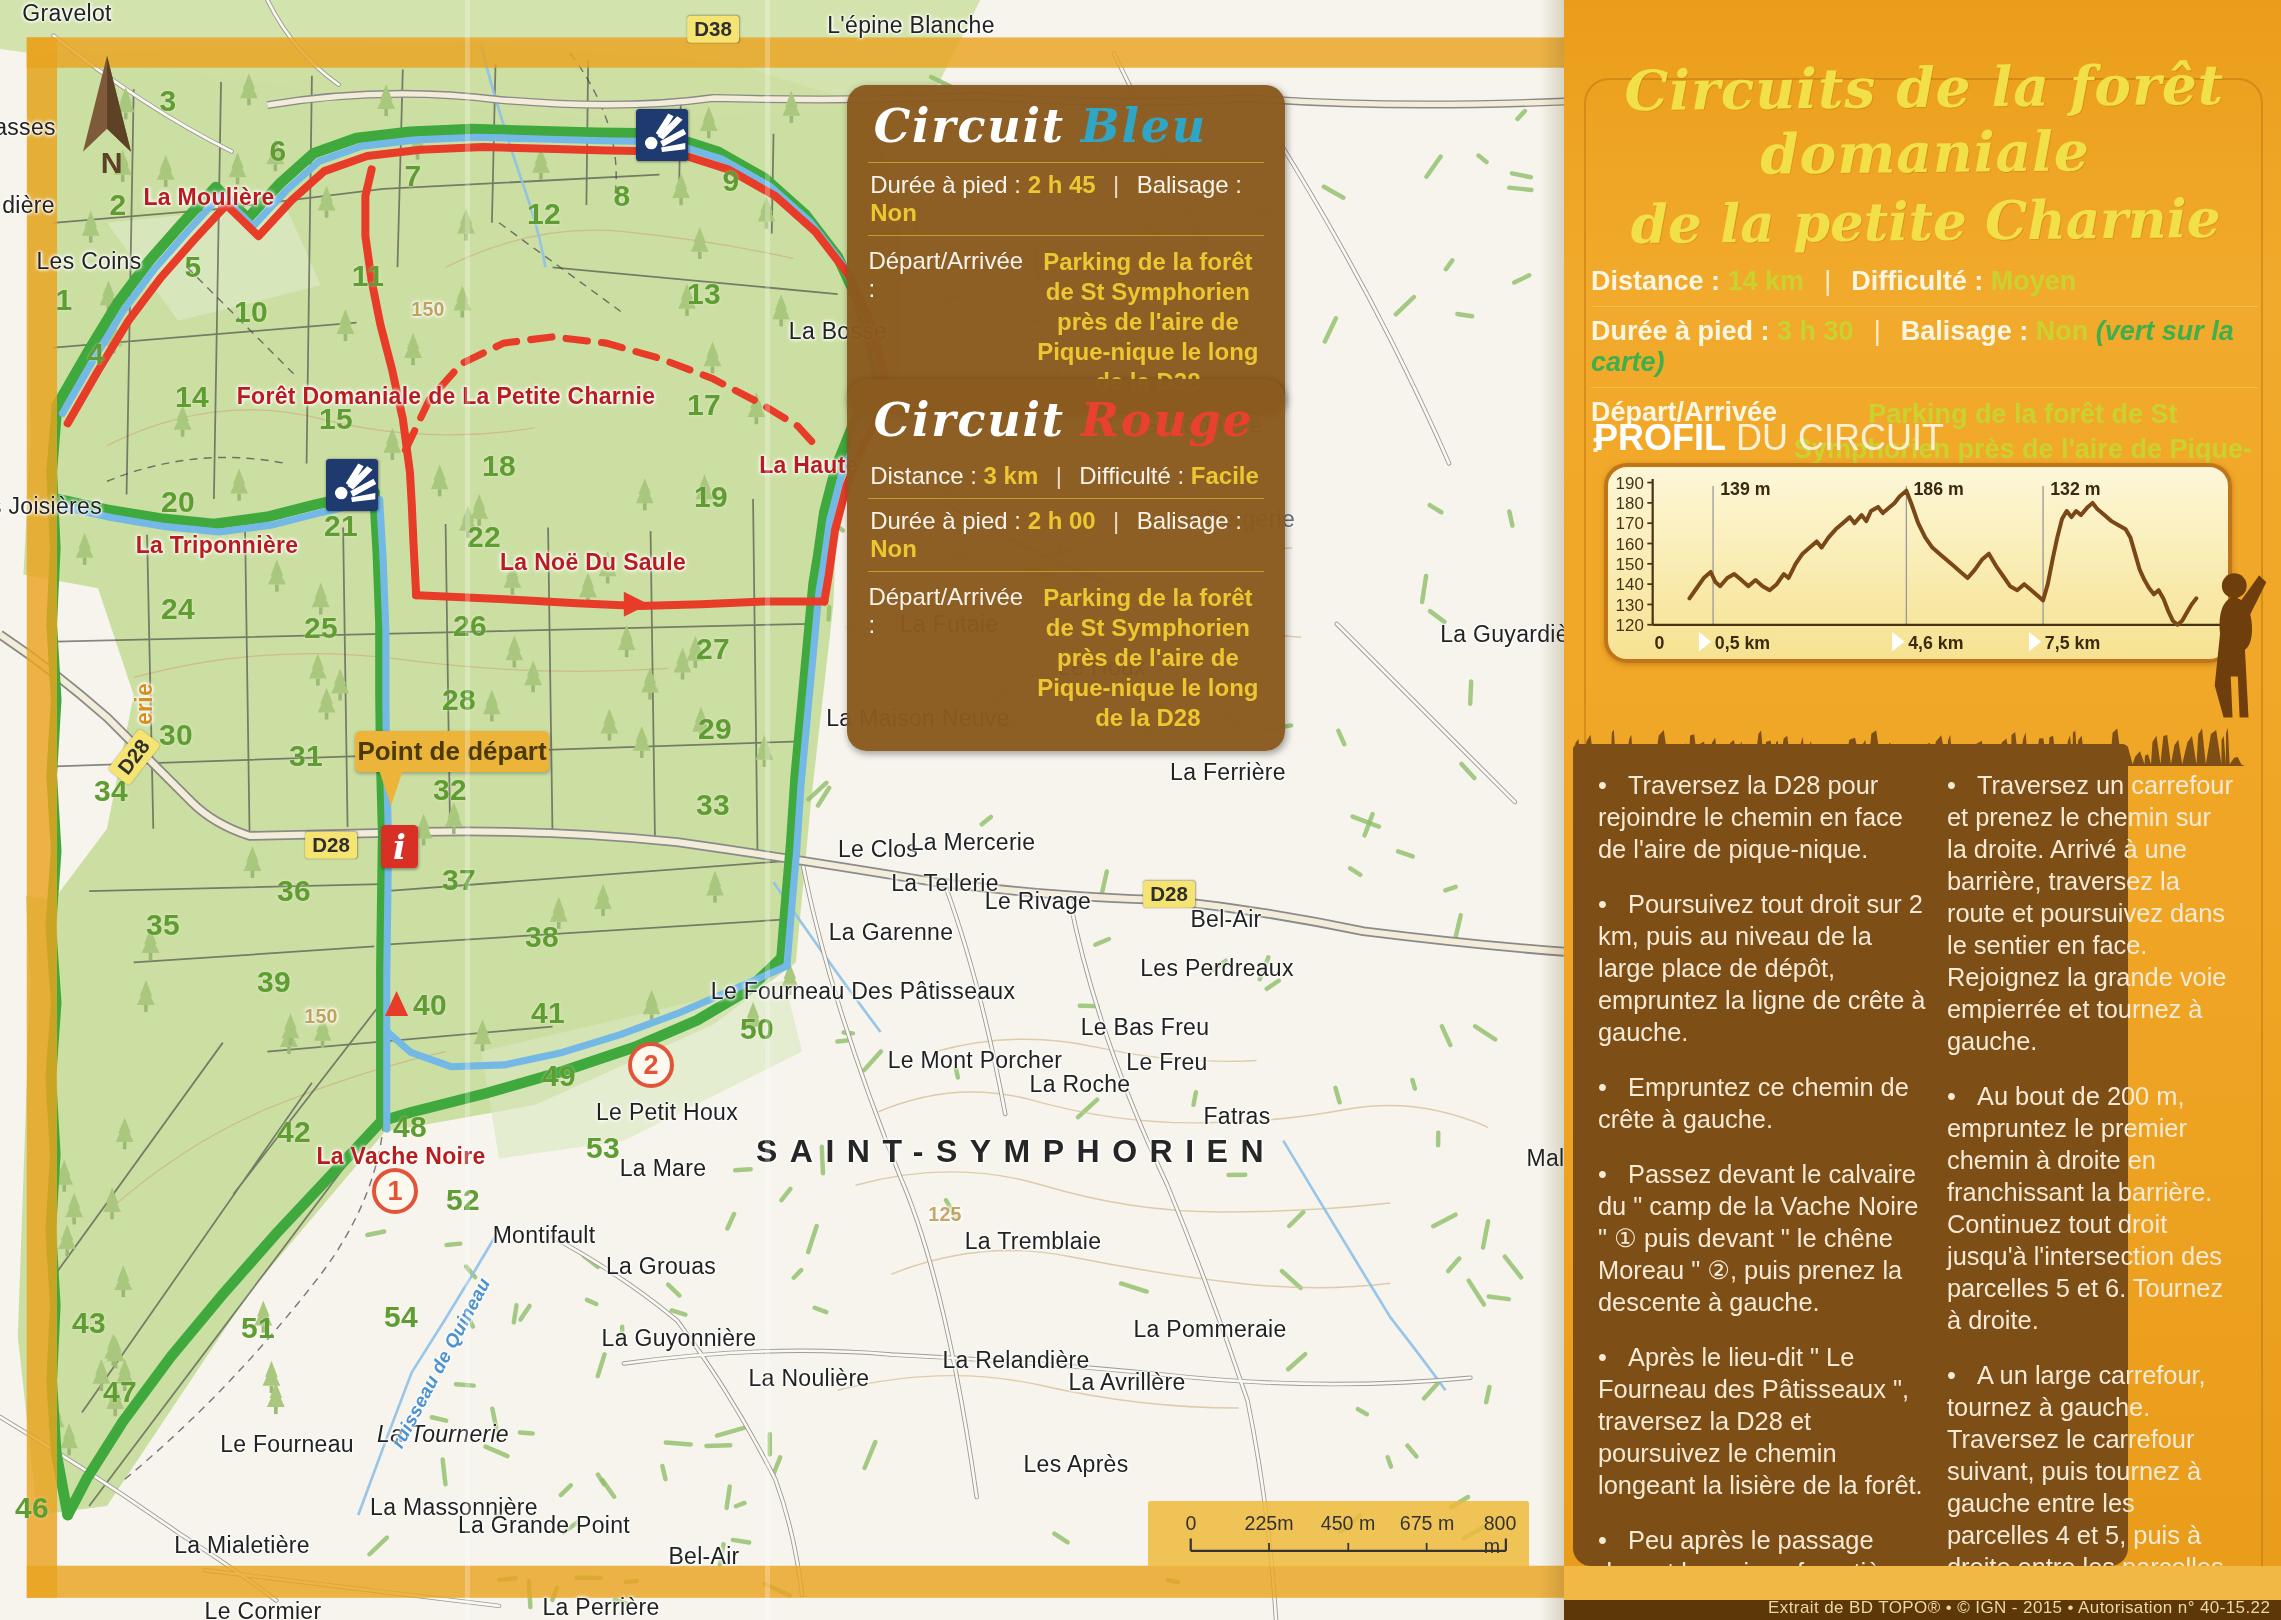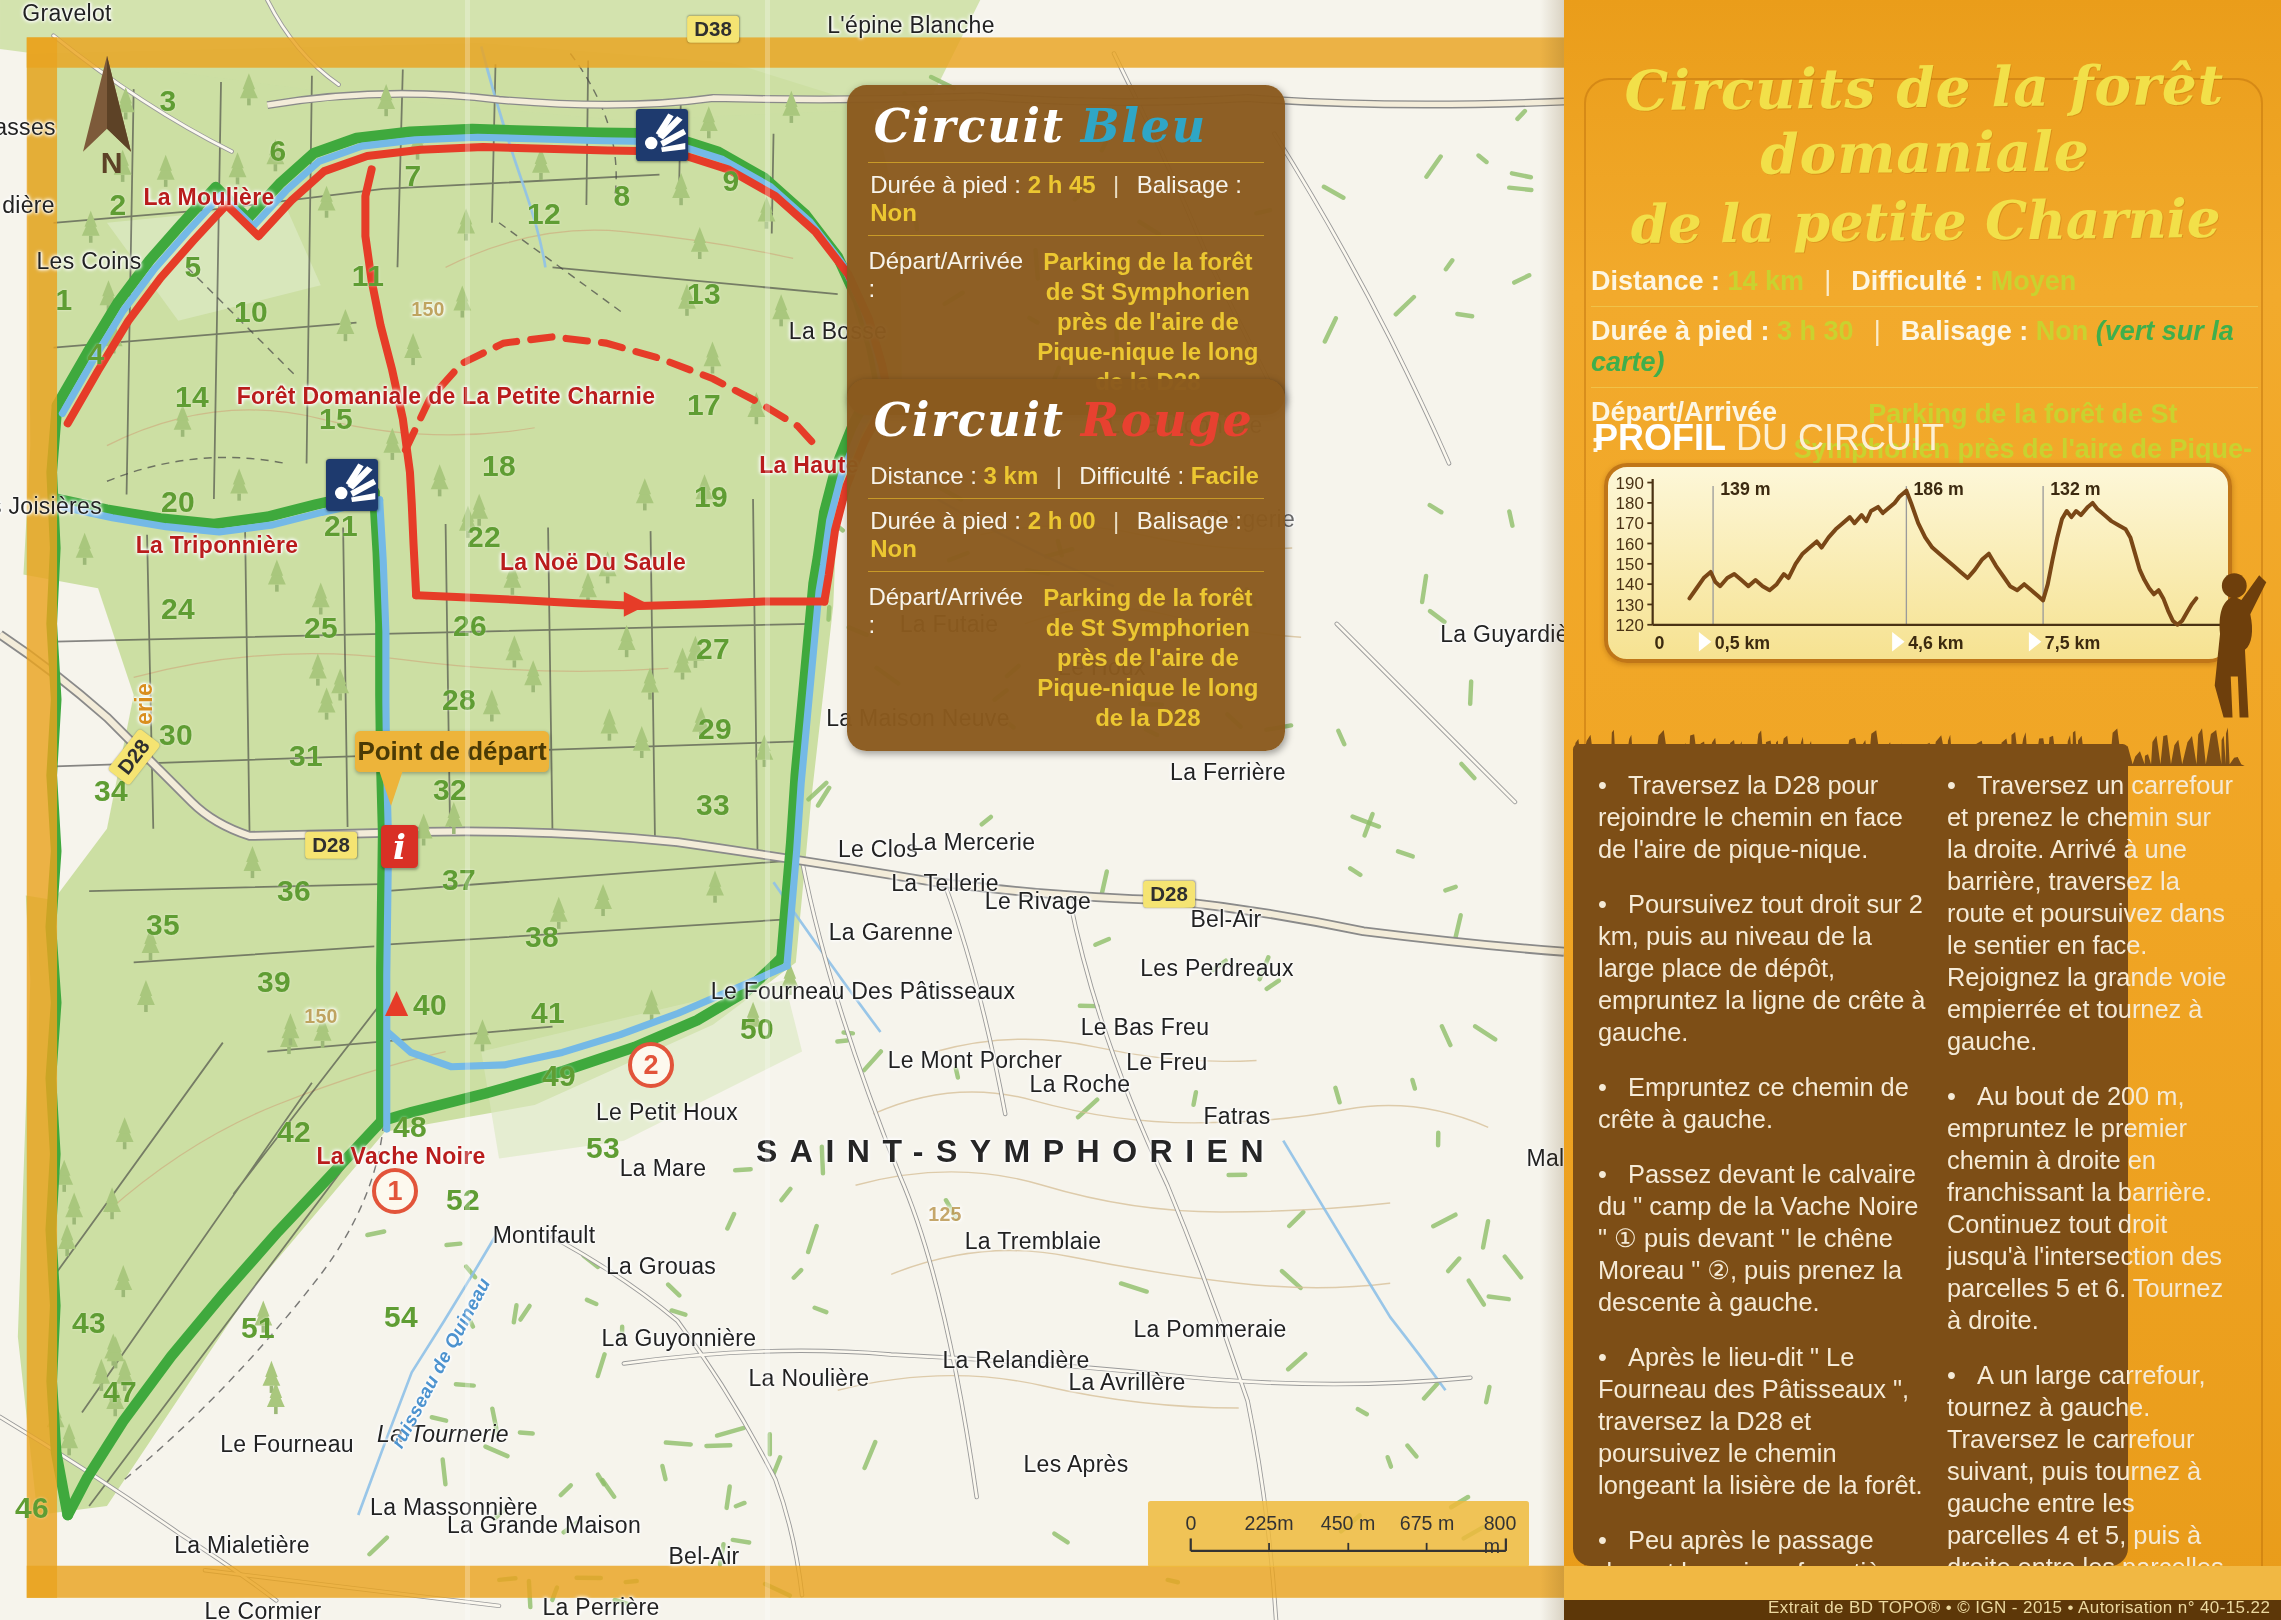--- a/index.html
+++ b/index.html
@@ -833,21 +833,21 @@
         <span class="map-label " style="left: 667px; top: 1112px;">Le Petit Houx</span>
         <span class="map-label " style="left: 663px; top: 1168px;">La Mare</span>
         <span class="map-label " style="left: 544px; top: 1235px;">Montifault</span>
         <span class="map-label " style="left: 661px; top: 1266px;">La Grouas</span>
         <span class="map-label " style="left: 679px; top: 1338px;">La Guyonnière</span>
         <span class="map-label " style="left: 863px; top: 991px;">Le Fourneau Des Pâtisseaux</span>
         <span class="map-label " style="left: 287px; top: 1444px;">Le Fourneau</span>
         <span class="map-label " style="left: 443px; top: 1434px; font-style: italic;">La Tournerie</span>
         <span class="map-label " style="left: 454px; top: 1507px;">La Massonnière</span>
         <span class="map-label " style="left: 242px; top: 1545px;">La Mialetière</span>
-        <span class="map-label " style="left: 544px; top: 1525px;">La Grande Maison</span>
+        <span class="map-label " style="left: 544px; top: 1525px;">La Grande Point</span>
         <span class="map-label " style="left: 704px; top: 1556px;">Bel-Air</span>
         <span class="map-label " style="left: 601px; top: 1607px;">La Perrière</span>
         <span class="map-label " style="left: 263px; top: 1611px;">Le Cormier</span>
         <span class="map-label " style="left: 1515px; top: 634px;">La Guyardière</span>
         <span class="map-label " style="left: 1552px; top: 1158px;">Mala</span>
         <span class="map-label red" style="left: 209px; top: 197px;">La Moulière</span>
         <span class="map-label red" style="left: 446px; top: 396px;">Forêt Domaniale de La Petite Charnie</span>
         <span class="map-label red" style="left: 217px; top: 545px;">La Triponnière</span>
         <span class="map-label red" style="left: 593px; top: 562px;">La Noë Du Saule</span>
         <span class="map-label red" style="left: 809px; top: 465px;">La Haute</span>

